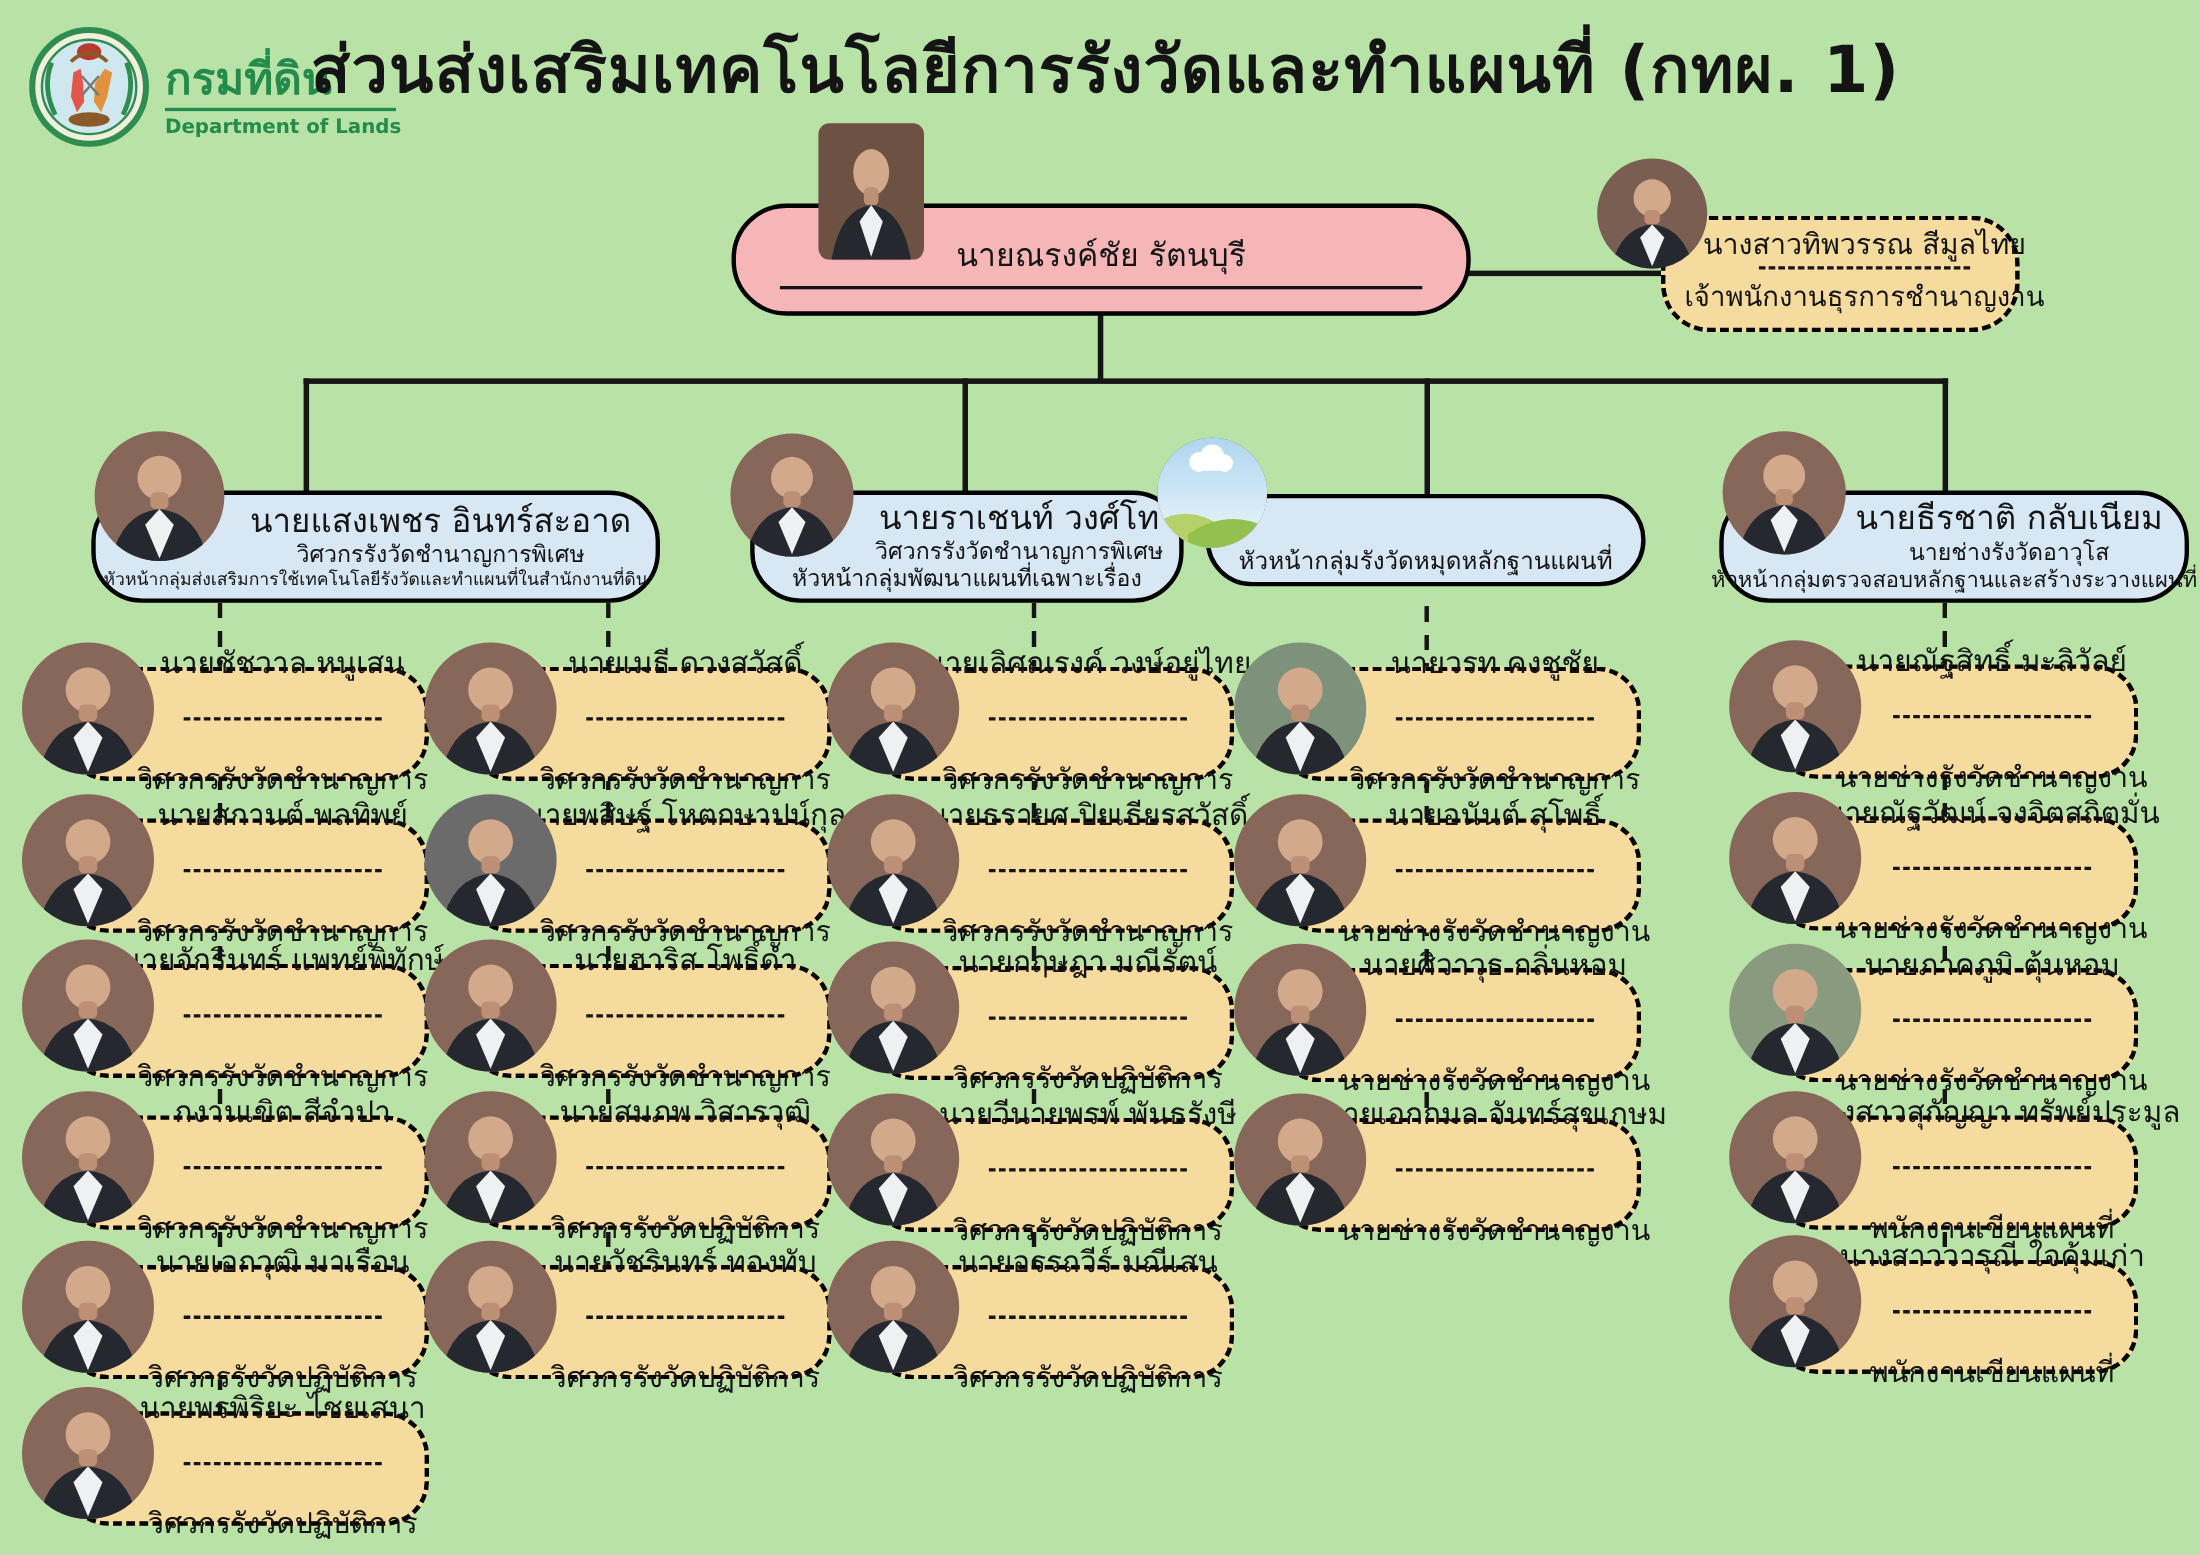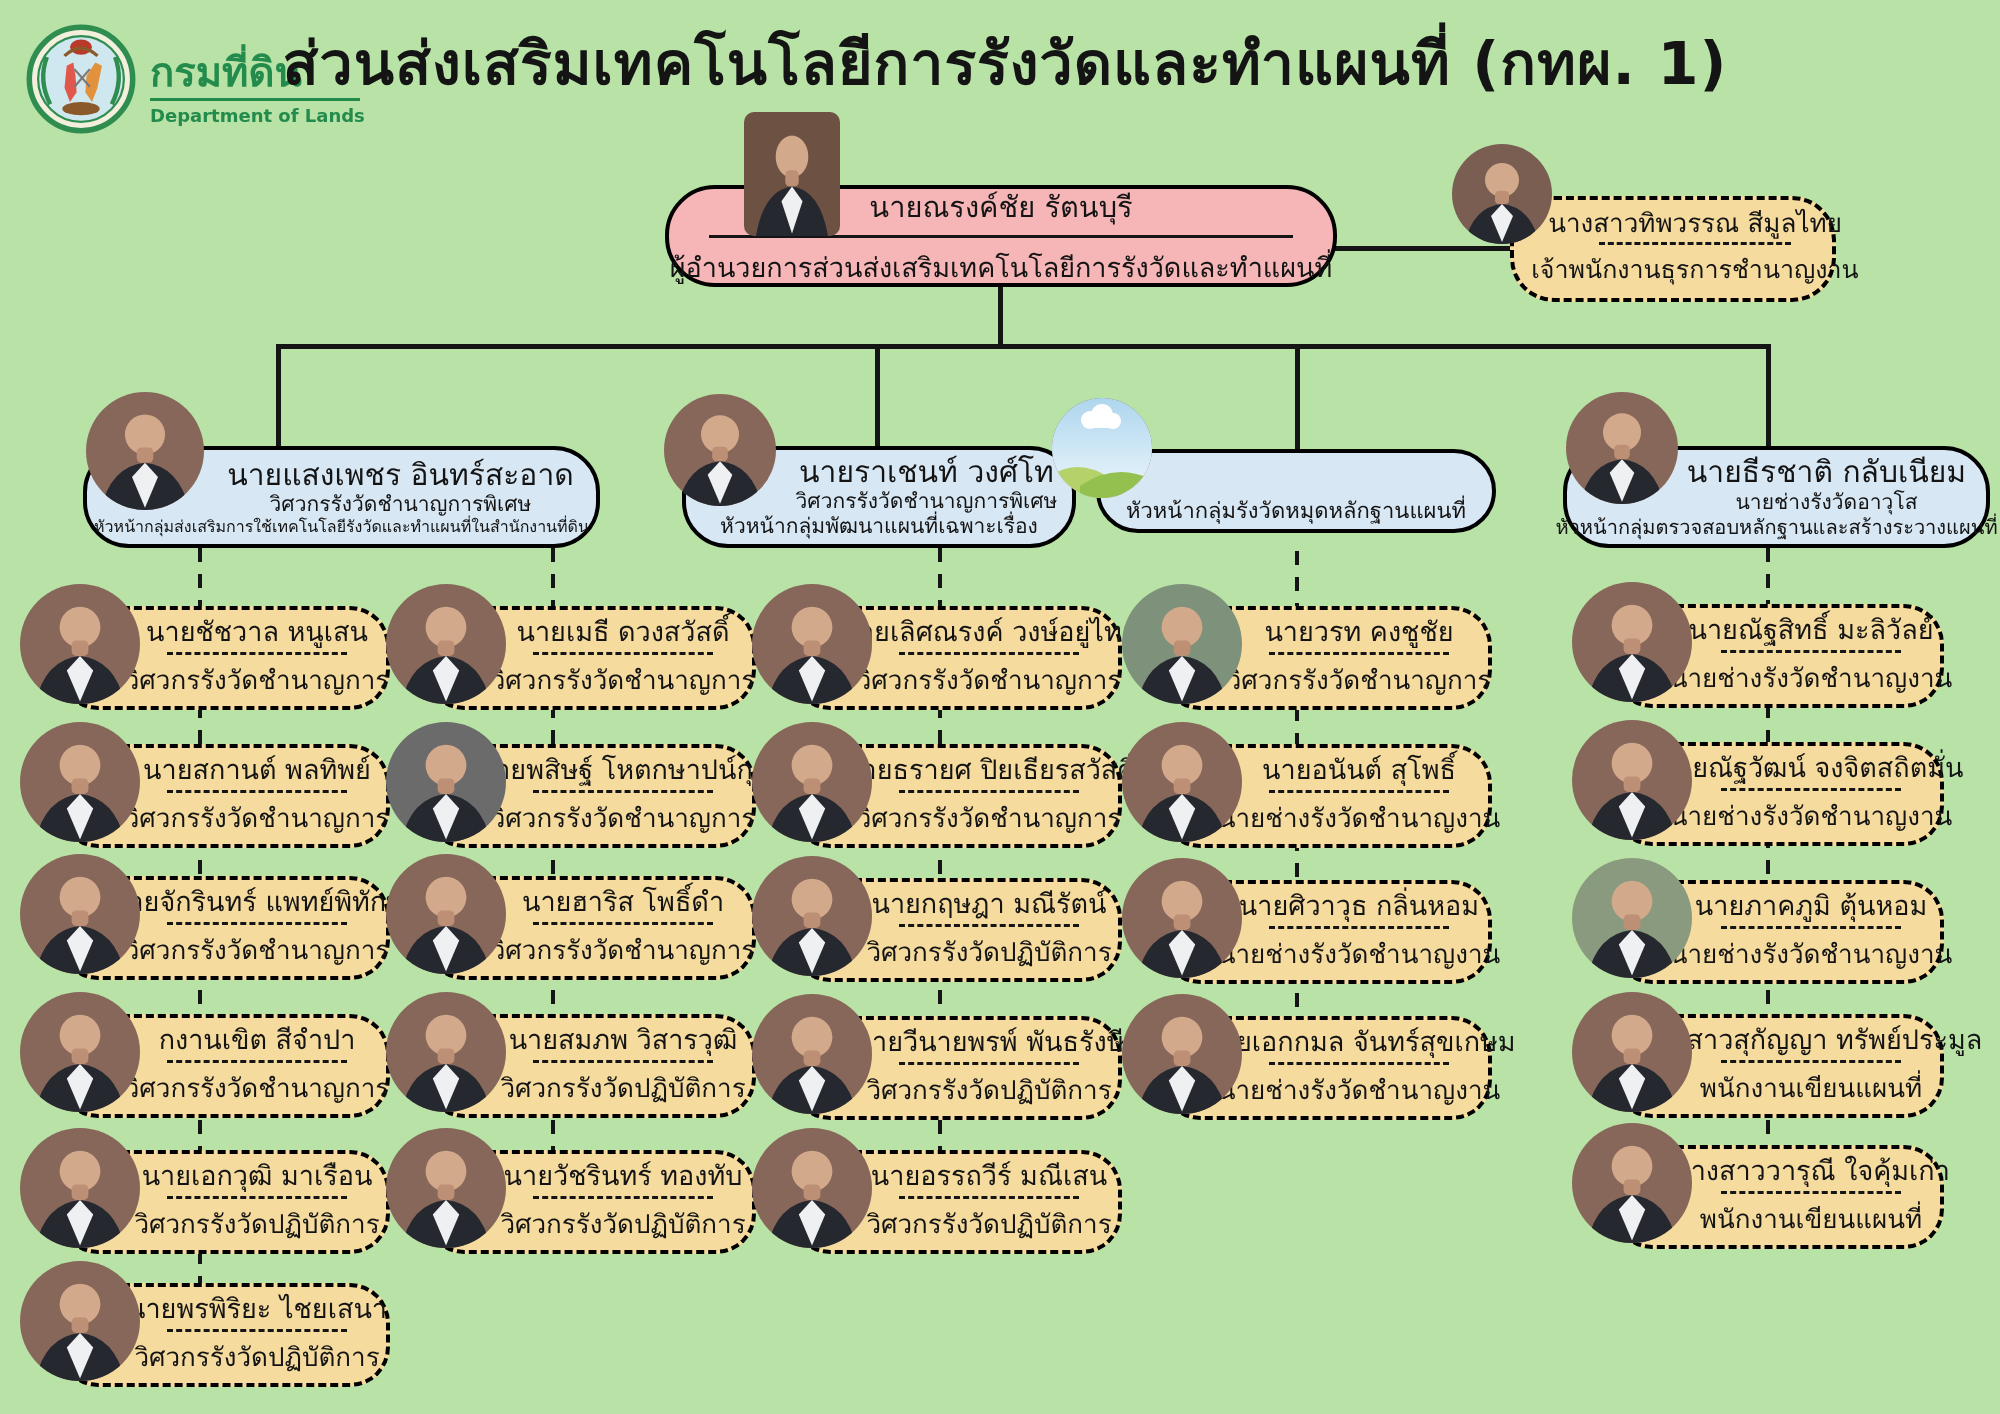--- a/index.html
+++ b/index.html
@@ -23,21 +23,21 @@
 
   
   .pp{position:absolute;width:120px;height:120px;border-radius:50%;background:#87675a;z-index:3;}
   .pp-rect{position:absolute;width:96px;height:124px;border-radius:10px;background:#6d5142;z-index:3;}
 
   
   .card{position:absolute;box-sizing:border-box;border:4px solid #000000;z-index:2;
         display:flex;flex-direction:column;justify-content:center;align-items:center;}
   .pink{background:#f6b6b8;border-radius:50px;}
   .ghead{background:#d7e7f4;border-radius:46px;}
-  .sb{background:#f6db9e;border-style:dashed;border-radius:40px;width:332px;height:104px;padding-left:66px;}
+  .sb{background:#f6db9e;border-style:dashed;border-radius:40px;width:332px;height:104px;padding-left:66px;gap:28px;}
   .sec{background:#f6db9e;border-style:dashed;border-radius:44px;padding-left:44px;}
 
   .dirName{font-size:29px;font-weight:500;width:88%;text-align:center;
            border-bottom:3px solid #151515;padding-bottom:5px;}
   .dirPos{font-size:27px;margin-top:8px;}
 
   .gName{font-size:30px;font-weight:500;line-height:1.15;white-space:nowrap;}
   .gPos{font-size:21px;line-height:1.2;white-space:nowrap;}
   .gRole{font-size:20px;line-height:1.2;white-space:nowrap;}
   .g1 .ind{margin-left:118px;} .g1 .gRole{font-size:16px;}
@@ -94,21 +94,20 @@
   <div class="vl" style="left:1295px;top:344px;height:110px;"></div>
   <div class="vl" style="left:1766px;top:344px;height:106px;"></div>
   <div class="vd" style="left:198px;top:548px;height:745px;"></div>
   <div class="vd" style="left:551px;top:548px;height:602px;"></div>
   <div class="vd" style="left:938px;top:548px;height:602px;"></div>
   <div class="vd" style="left:1295px;top:551px;height:465px;"></div>
   <div class="vd" style="left:1766px;top:548px;height:597px;"></div>
 
   <div class="card pink" style="left:665px;top:185px;width:672px;height:102px;">
     <div class="dirName">นายณรงค์ชัย รัตนบุรี</div>
-    <div class="dirPos">ผู้อำนวยการส่วนส่งเสริมเทคโนโลยีการรังวัดและทำแผนที่</div>
   </div>
   <svg class="pp-rect" style="left:744px;top:112px;" viewBox="0 0 100 100" preserveAspectRatio="none">
       <use href="#psn"></use>
     </svg>
 
   <div class="card sec" style="left:1510px;top:196px;width:326px;height:106px;">
     <div class="nm">นางสาวทิพวรรณ สีมูลไทย</div>
     <div class="dv"></div>
     <div class="ps">เจ้าพนักงานธุรการชำนาญงาน</div>
   </div>

